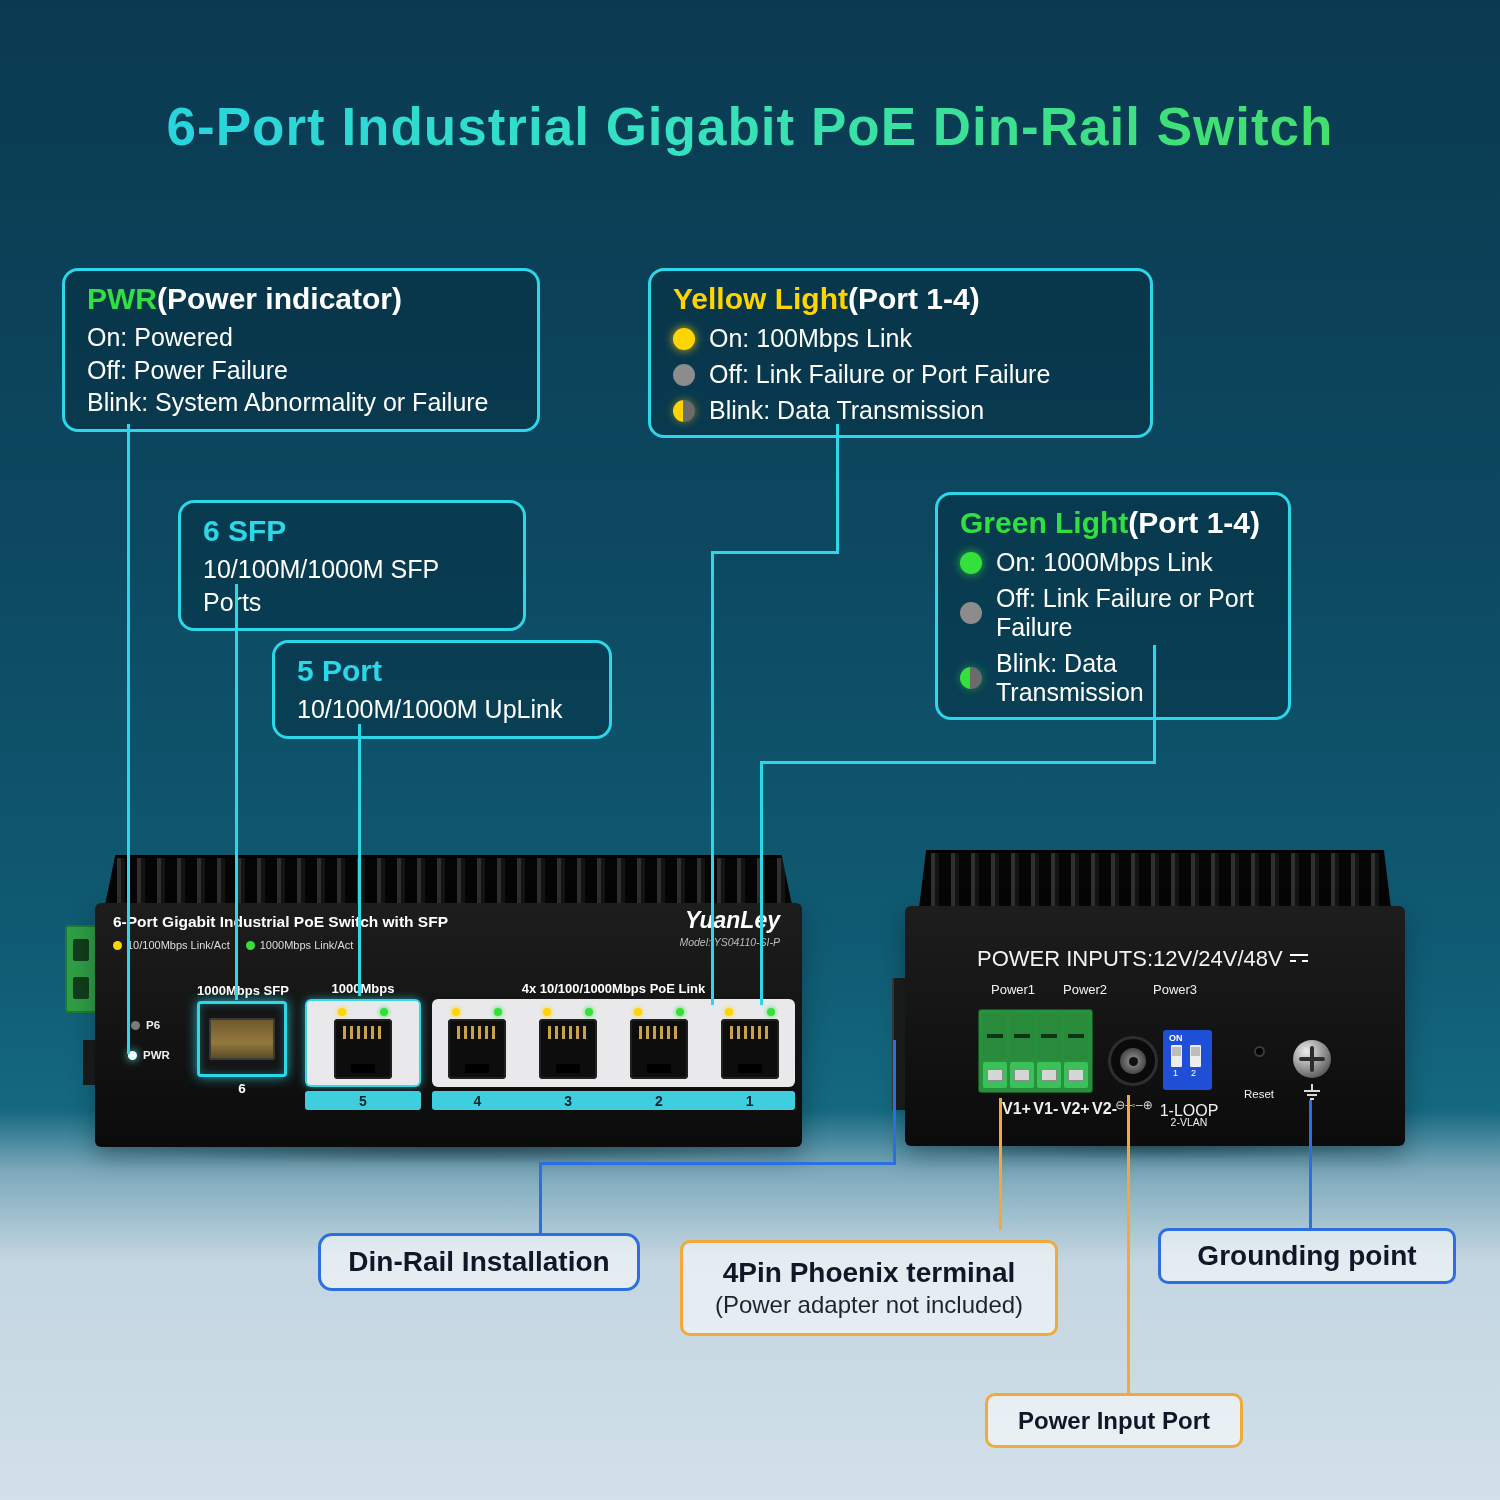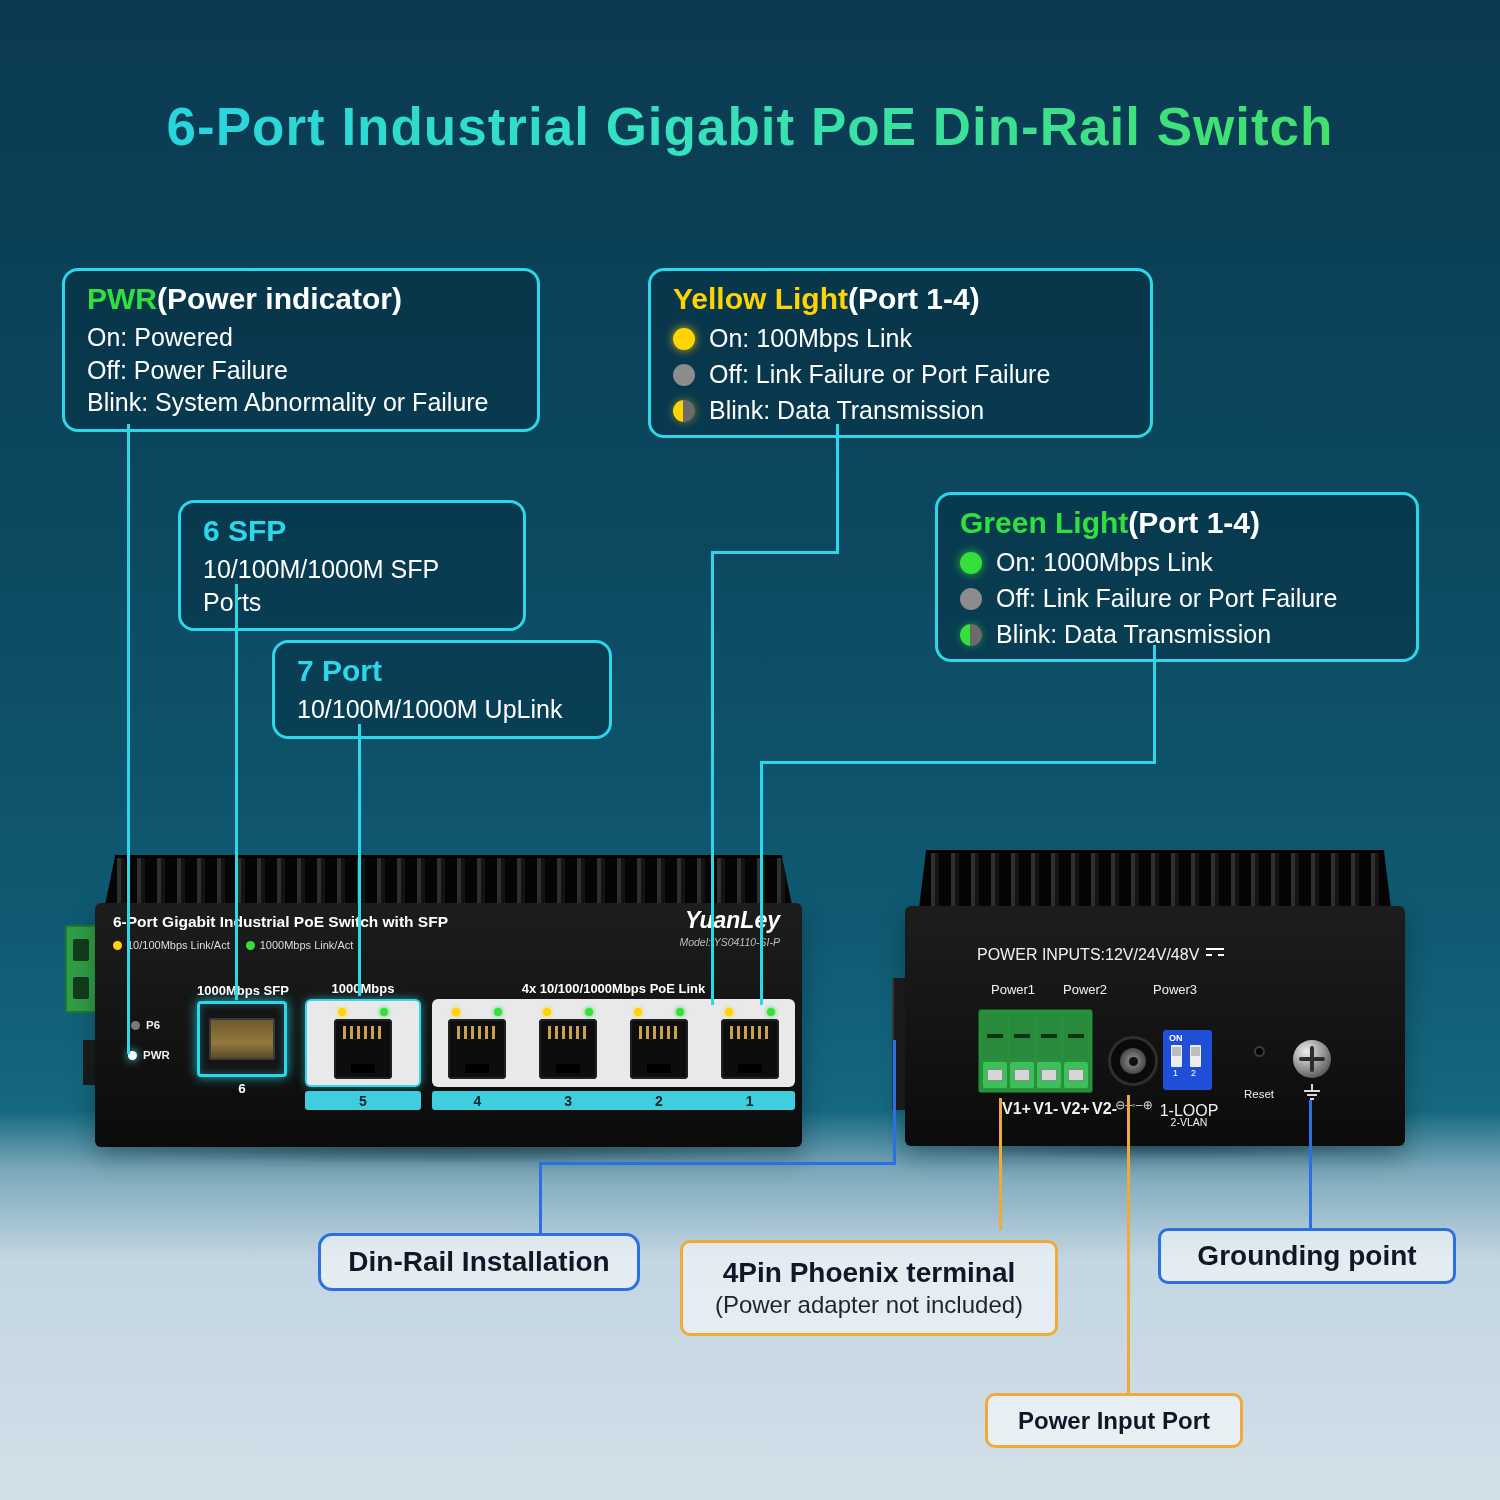--- a/index.html
+++ b/index.html
@@ -167,38 +167,38 @@
         <span class="led led-yellow-blink"></span>
         <span>Blink: Data Transmission</span>
       </div>
   </div>
 
   <div class="callout" style="left:178px;top:500px;width:348px;">
     <h3 class="hl-cyan">6 SFP</h3>
     <div class="body-line">10/100M/1000M SFP Ports</div>
   </div>
 
-  <div class="callout" style="left:935px;top:492px;width:484px;">
+  <div class="callout" style="left:935px;top:492px;width:356px;">
     <h3><span class="hl-green">Green Light</span><span>(Port 1-4)</span></h3>
     <div class="led-row">
         <span class="led led-green-on"></span>
         <span>On: 1000Mbps Link</span>
       </div>
     <div class="led-row">
         <span class="led led-off"></span>
         <span>Off: Link Failure or Port Failure</span>
       </div>
     <div class="led-row">
         <span class="led led-green-blink"></span>
         <span>Blink: Data Transmission</span>
       </div>
   </div>
 
   <div class="callout" style="left:272px;top:640px;width:340px;">
-    <h3 class="hl-cyan">7 Port</h3>
+    <h3 class="hl-cyan">5 Port</h3>
     <div class="body-line">10/100M/1000M UpLink</div>
   </div>
 
   <div class="switch" style="left:95px;top:855px;width:707px;height:292px;">
     <div class="fins" style="left:10px;top:0;width:687px;height:50px;"></div>
     <div class="terminal-green" style="left:-30px;top:70px;width:32px;height:88px;">
       <span class="terminal-hole"></span>
       <span class="terminal-hole"></span>
     </div>
     <div class="side-tab" style="left:-12px;top:185px;width:12px;height:45px;"></div>
@@ -294,21 +294,21 @@
         <span>2</span>
         <span>1</span>
       </div>
     </div>
   </div>
 
   <div class="switch" style="left:905px;top:850px;width:500px;height:296px;">
     <div class="fins" style="left:14px;top:0;width:472px;height:58px;"></div>
     <div class="din-clip" style="left:-13px;top:128px;width:14px;height:132px;"></div>
     <div class="switch-body" style="left:0;top:56px;width:500px;height:240px;">
-      <div class="bs-text" style="left:72px;top:40px;font-size:16px;">
+      <div class="bs-text" style="left:72px;top:40px;font-size:22px;">
         <span>POWER INPUTS:12V/24V/48V</span><span class="dc-sym"></span>
       </div>
       <div class="bs-text" style="left:86px;top:76px;font-size:13px;">Power1</div>
       <div class="bs-text" style="left:158px;top:76px;font-size:13px;">Power2</div>
       <div class="bs-text" style="left:248px;top:76px;font-size:13px;">Power3</div>
 
       <div class="phoenix" style="left:73px;top:103px;width:115px;height:84px;">
         <div class="ph-col">
             <div class="ph-top"></div>
             <div class="ph-bot">

